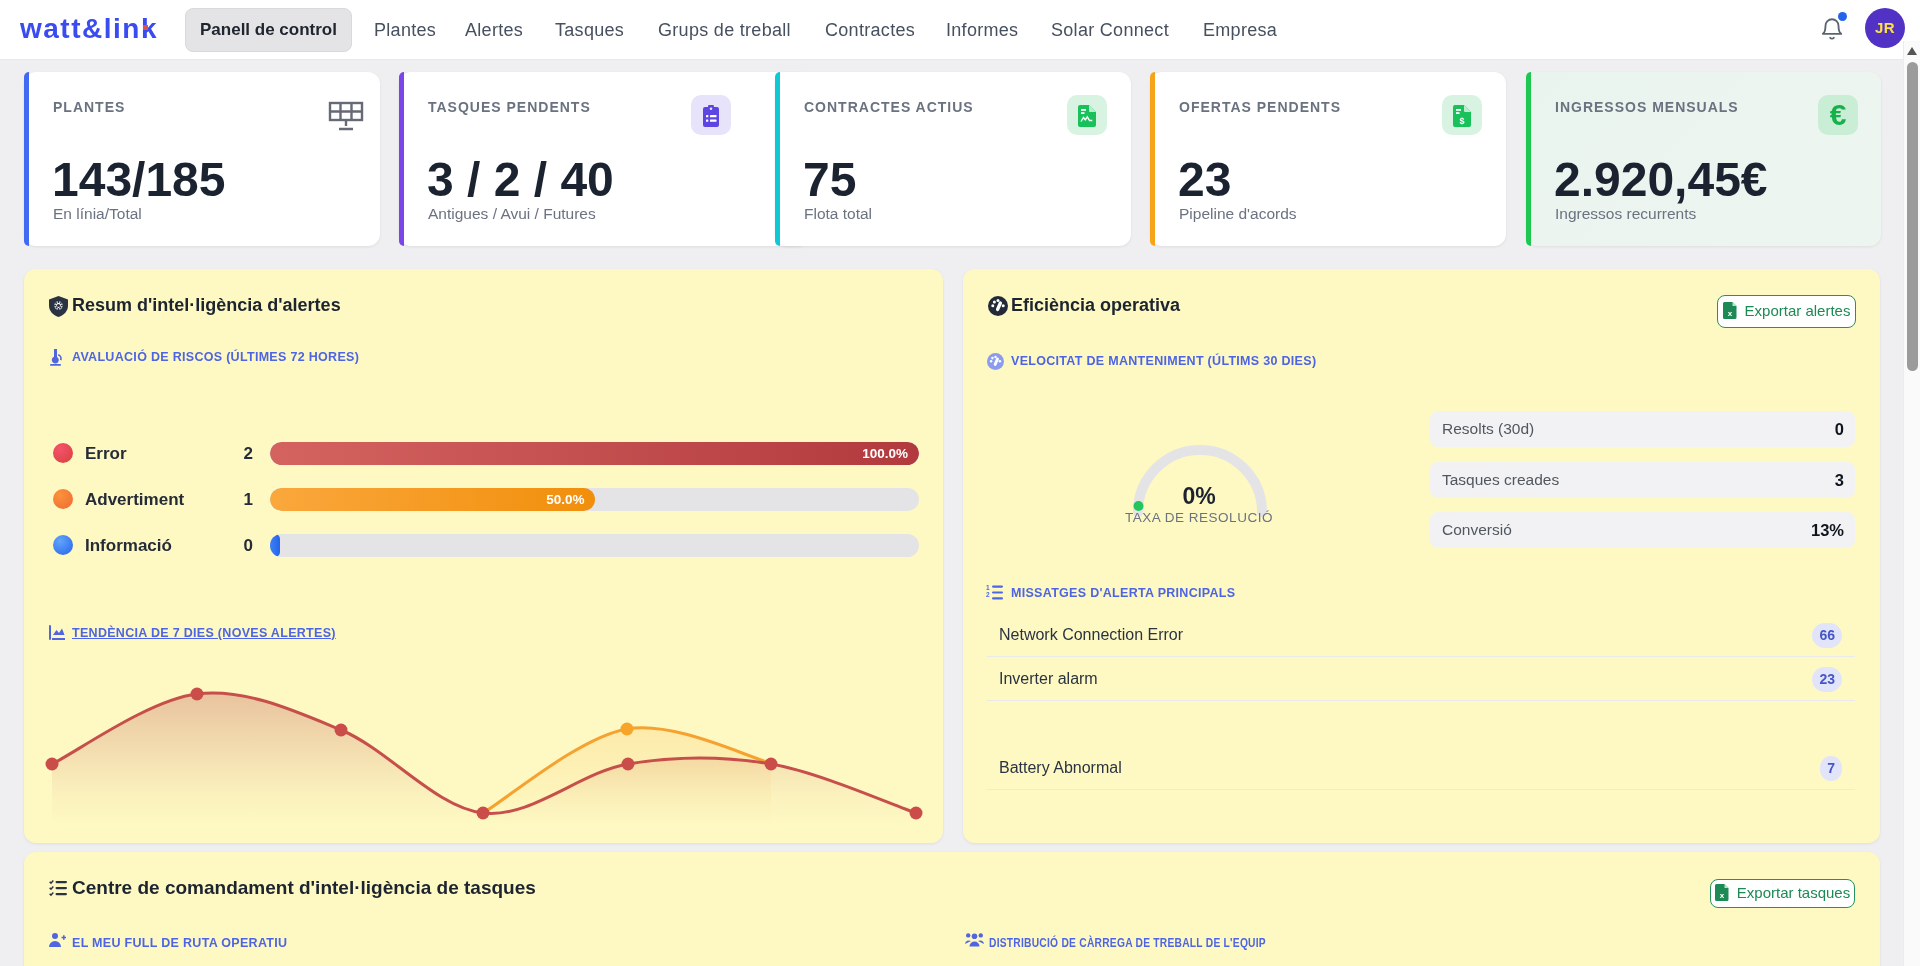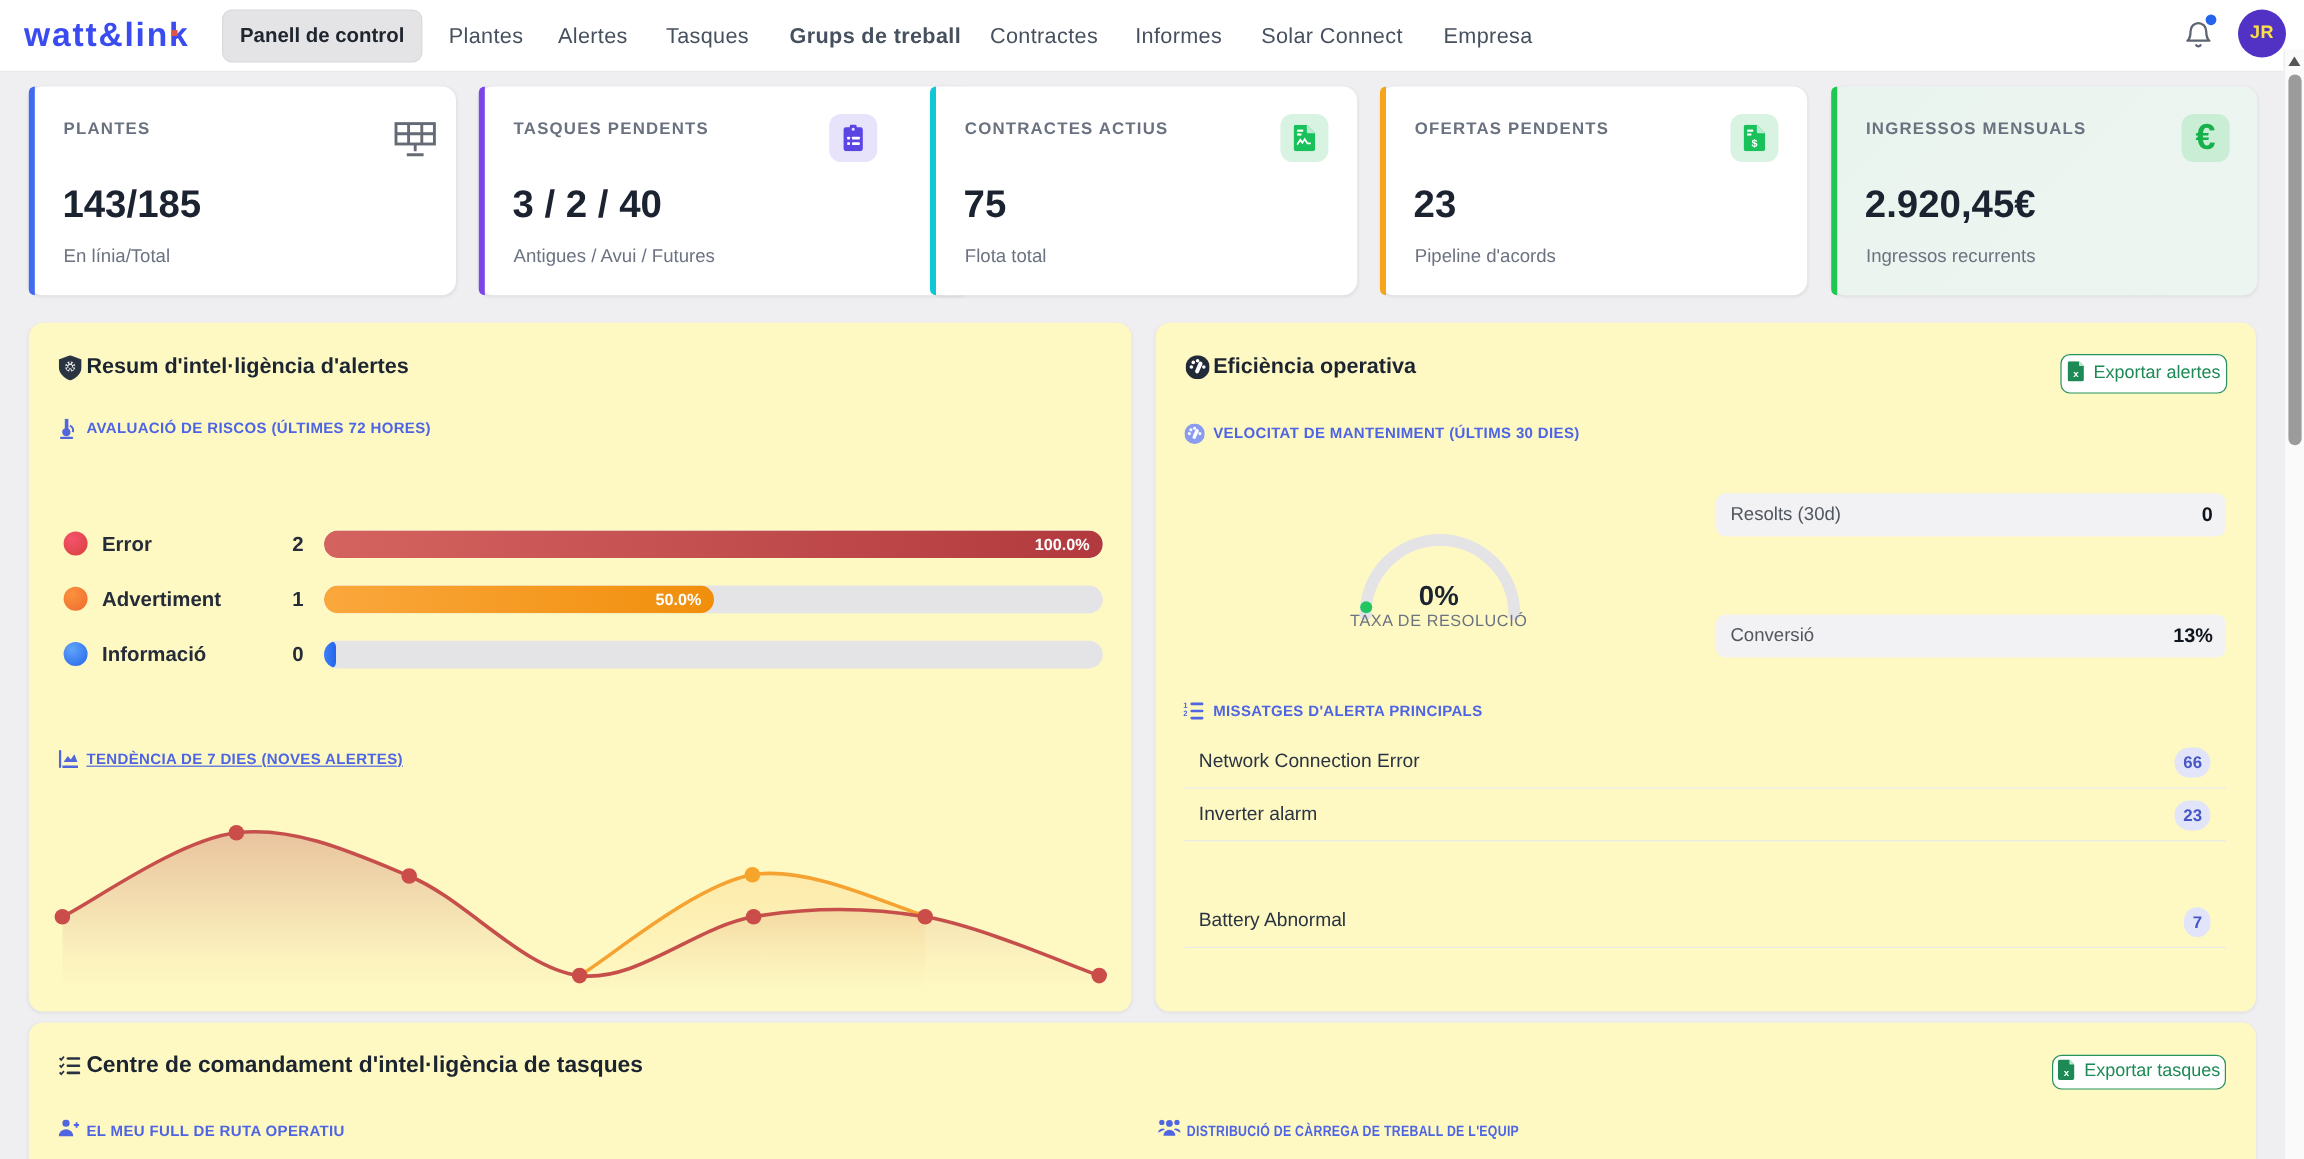--- a/index.html
+++ b/index.html
@@ -14,21 +14,21 @@
 .navpill { position:absolute; left:185px; top:8px; width:167px; height:44px; background:#e4e4e6; border:1px solid #d9d9db; border-radius:8px; text-align:center; line-height:42px; font-size:17px; font-weight:bold; color:#20262f; }
 .navlink { position:absolute; top:0; height:60px; line-height:60px; font-size:18px; color:#46505e; letter-spacing:0.3px; }
 #bellwrap { position:absolute; left:1819px; top:15px; width:30px; height:30px; }
 #belldot { position:absolute; left:1838px; top:12px; width:9px; height:9px; border-radius:50%; background:#2563eb; }
 #avatar { position:absolute; left:1865px; top:8px; width:40px; height:40px; border-radius:50%; background:#5132c4; color:#fde047; font-size:15px; font-weight:bold; text-align:center; line-height:40px; letter-spacing:0.5px; }
 
 
 .card { position:absolute; top:72px; height:174px; background:#fff; border-radius:12px; box-shadow:0 1px 3px rgba(25,30,40,0.08); }
 .bord { position:absolute; left:0; top:0; bottom:0; width:5px; border-radius:12px 0 0 12px; }
 .clabel { position:absolute; left:29px; top:27px; font-size:14px; font-weight:bold; color:#6a7280; letter-spacing:1px; }
-.cnum { position:absolute; left:28px; top:80px; font-size:32px; font-weight:bold; color:#1b2230; }
+.cnum { position:absolute; left:28px; top:80px; font-size:48px; font-weight:bold; color:#1b2230; }
 .csub { position:absolute; left:29px; top:133px; font-size:15.5px; color:#6b7280; }
 .ibox { position:absolute; left:292px; top:23px; width:40px; height:40px; border-radius:10px; text-align:center; line-height:40px; }
 
 
 .panel { position:absolute; background:#fef9c3; border-radius:12px; box-shadow:0 1px 3px rgba(25,30,40,0.08); }
 #panelL { left:24px; top:269px; width:919px; height:574px; }
 #panelR { left:963px; top:269px; width:917px; height:574px; }
 #panelB { left:24px; top:852px; width:1856px; height:130px; }
 .ptitle { position:absolute; font-size:18px; font-weight:bold; color:#1c2430; }
 .bluelabel { position:absolute; font-size:12.5px; font-weight:bold; color:#4d64e4; letter-spacing:0.3px; }
@@ -61,21 +61,21 @@
 </head>
 <body>
 
 <div id="header">
   <div id="logo">watt&amp;link</div>
   <div id="reddot"></div>
   <div class="navpill">Panell de control</div>
   <span class="navlink" style="left:374px;">Plantes</span>
   <span class="navlink" style="left:465px;">Alertes</span>
   <span class="navlink" style="left:555px;">Tasques</span>
-  <span class="navlink" style="left:658px;font-weight:bold;">Grups de treball</span>
+  <span class="navlink" style="left:658px;">Grups de treball</span>
   <span class="navlink" style="left:825px;">Contractes</span>
   <span class="navlink" style="left:946px;">Informes</span>
   <span class="navlink" style="left:1051px;">Solar Connect</span>
   <span class="navlink" style="left:1203px;">Empresa</span>
   <div id="bellwrap">
     <svg width="26" height="28" viewBox="0 0 24 24" fill="none" stroke="#5b6470" stroke-width="1.7" stroke-linecap="round" stroke-linejoin="round">
       <path d="M18 9a6 6 0 0 0-12 0c0 6-2.5 7.5-2.5 7.5h17S18 15 18 9"></path>
       <path d="M13.7 20a2 2 0 0 1-3.4 0"></path>
     </svg>
   </div>
@@ -268,20 +268,24 @@
     <path d="M18 85a62 62 0 0 1 124 0" fill="none" stroke="#e4e4e6" stroke-width="10" stroke-linecap="round"></path>
     <circle cx="18.5" cy="79" r="5" fill="#22c55e"></circle>
   </svg>
   <div style="position:absolute; left:161px; top:214px; width:150px; text-align:center; font-size:23px; font-weight:bold; color:#1b2230;">0%</div>
   <div style="position:absolute; left:111px; top:241px; width:250px; text-align:center; font-size:13.5px; color:#6b7280; letter-spacing:0.5px;">TAXA DE RESOLUCIÓ</div>
 
   <div class="srow" style="top:142px;">
       <span>Resolts (30d)</span>
       <b>0</b>
     </div>
+  <div class="srow" style="top:193px;">
+      <span>Tasques creades</span>
+      <b>3</b>
+    </div>
   <div class="srow" style="top:243px;">
       <span>Conversió</span>
       <b>13%</b>
     </div>
 
   <div style="position:absolute; left:23px; top:316px;">
     <svg width="17" height="15" viewBox="0 0 17 15" fill="#5066e0">
       <rect x="6" y="0.5" width="11" height="2.2" rx="1.1"></rect>
       <rect x="6" y="6.4" width="11" height="2.2" rx="1.1"></rect>
       <rect x="6" y="12.3" width="11" height="2.2" rx="1.1"></rect>

